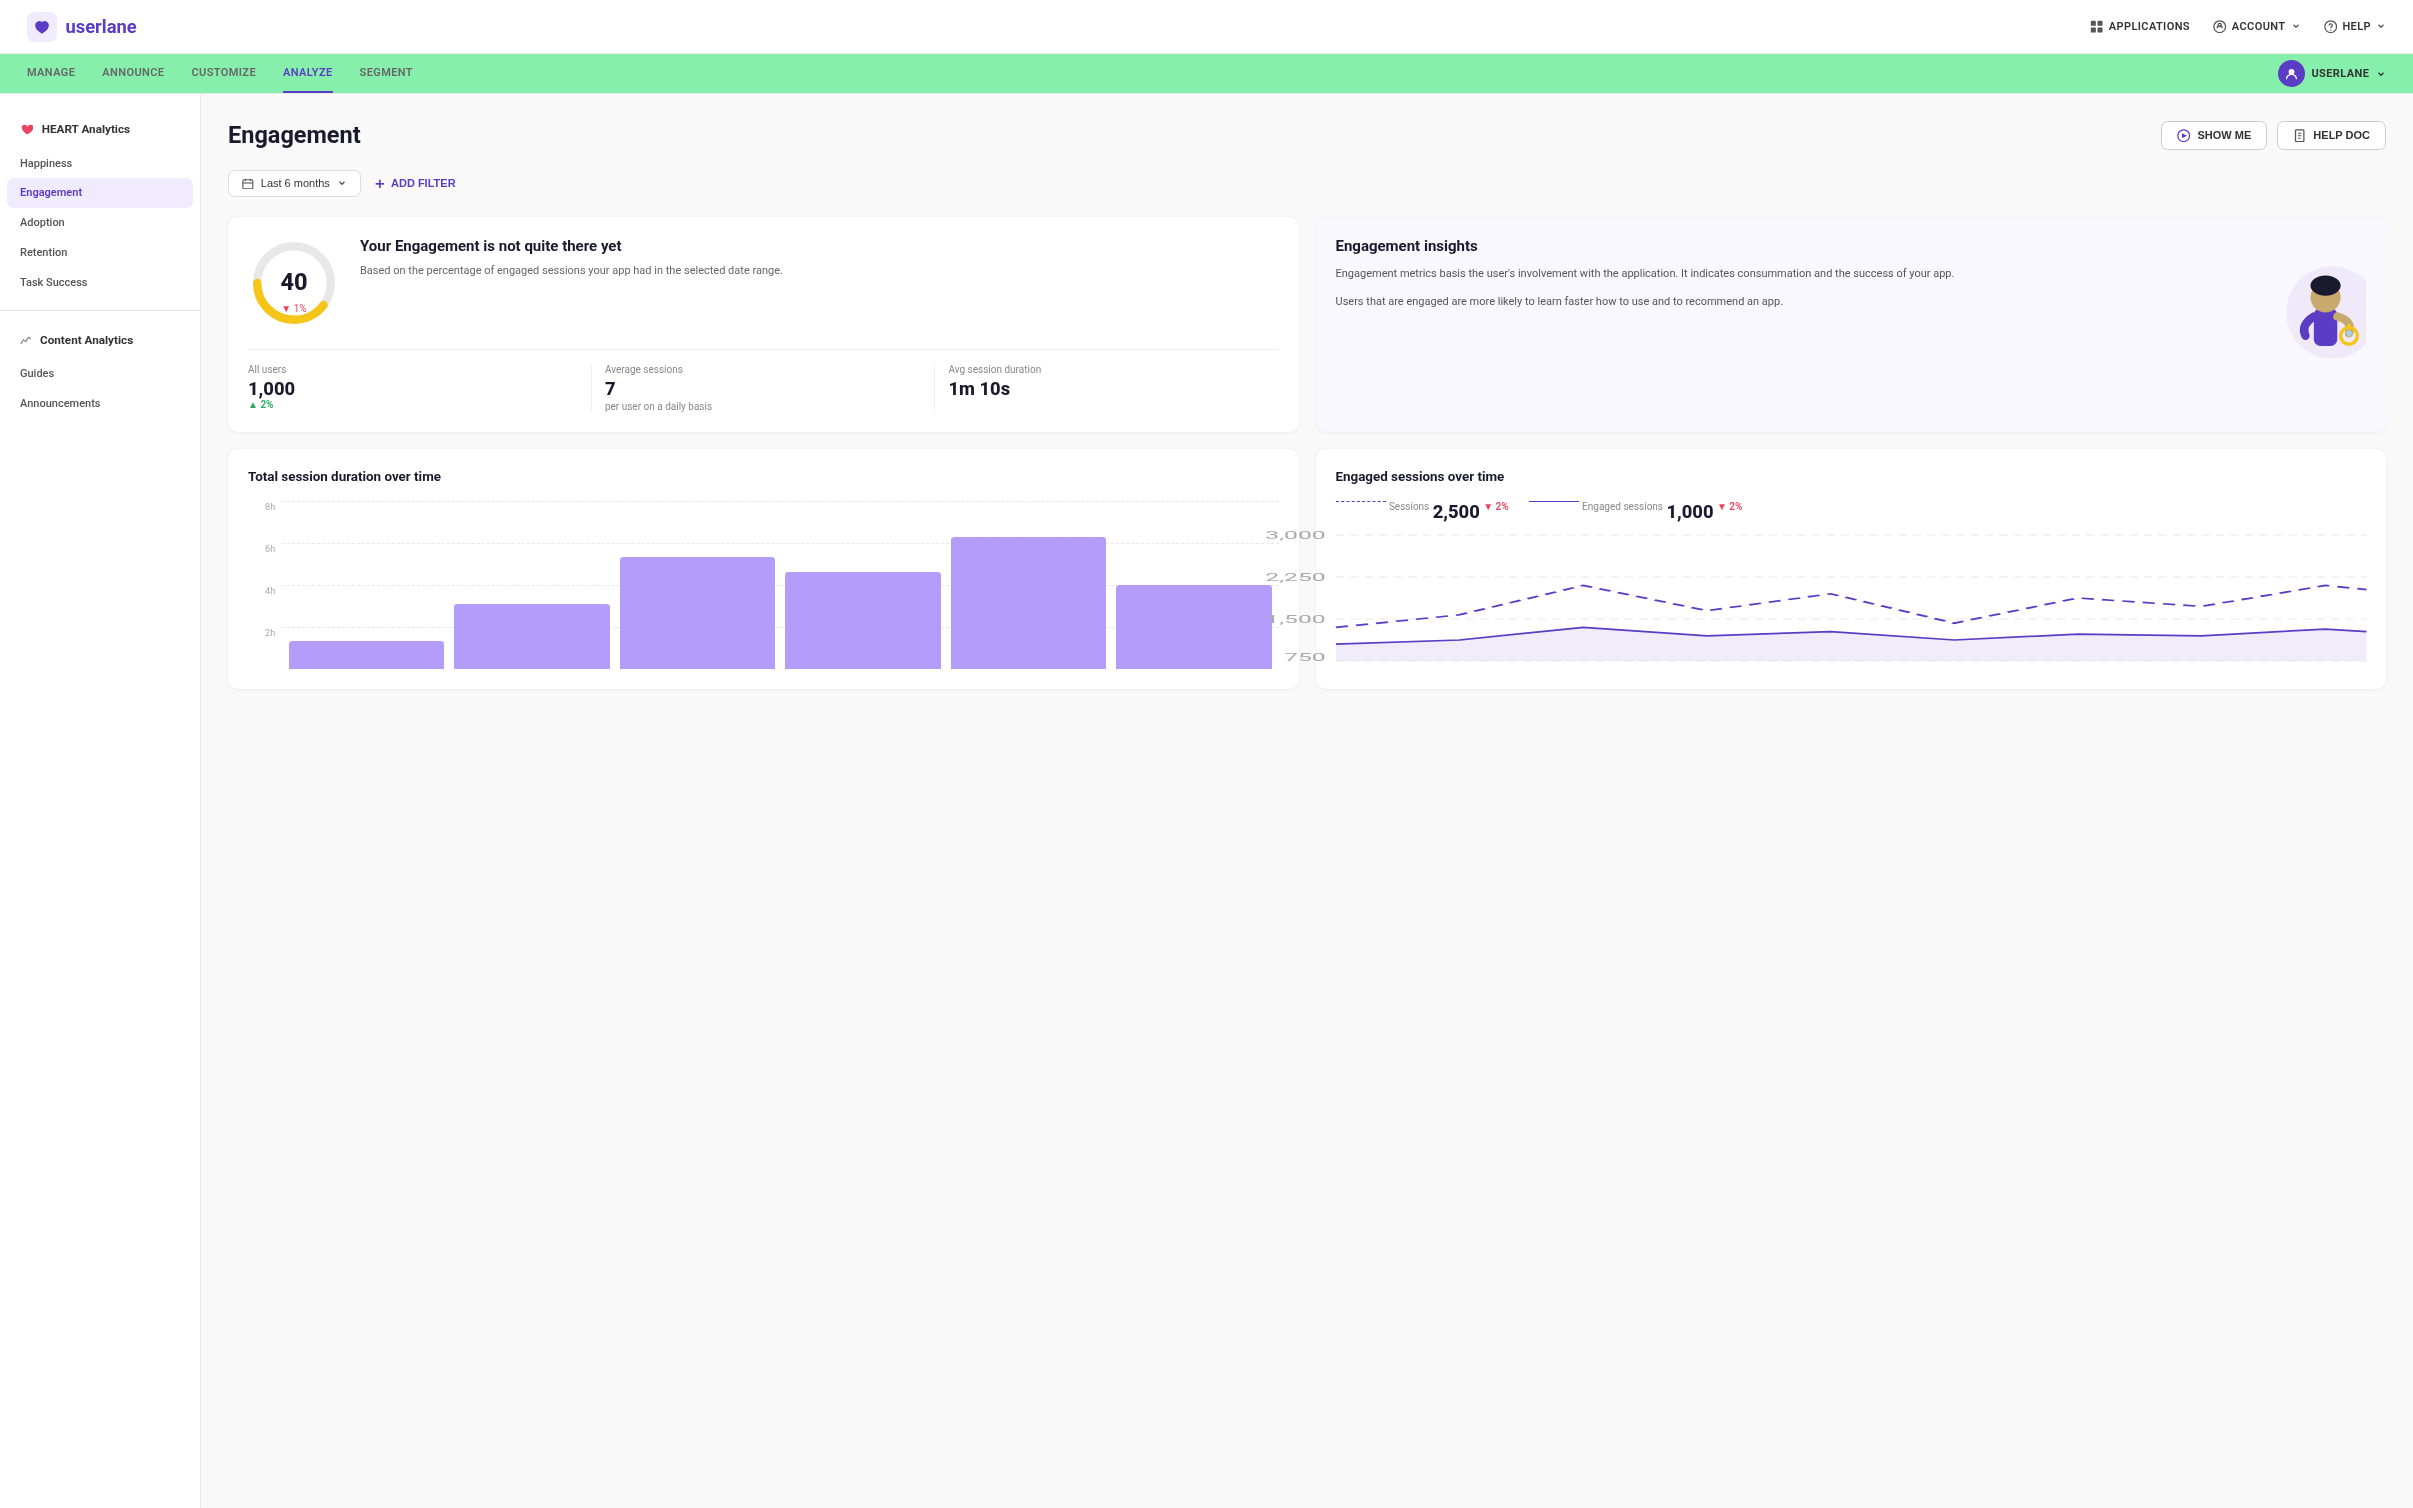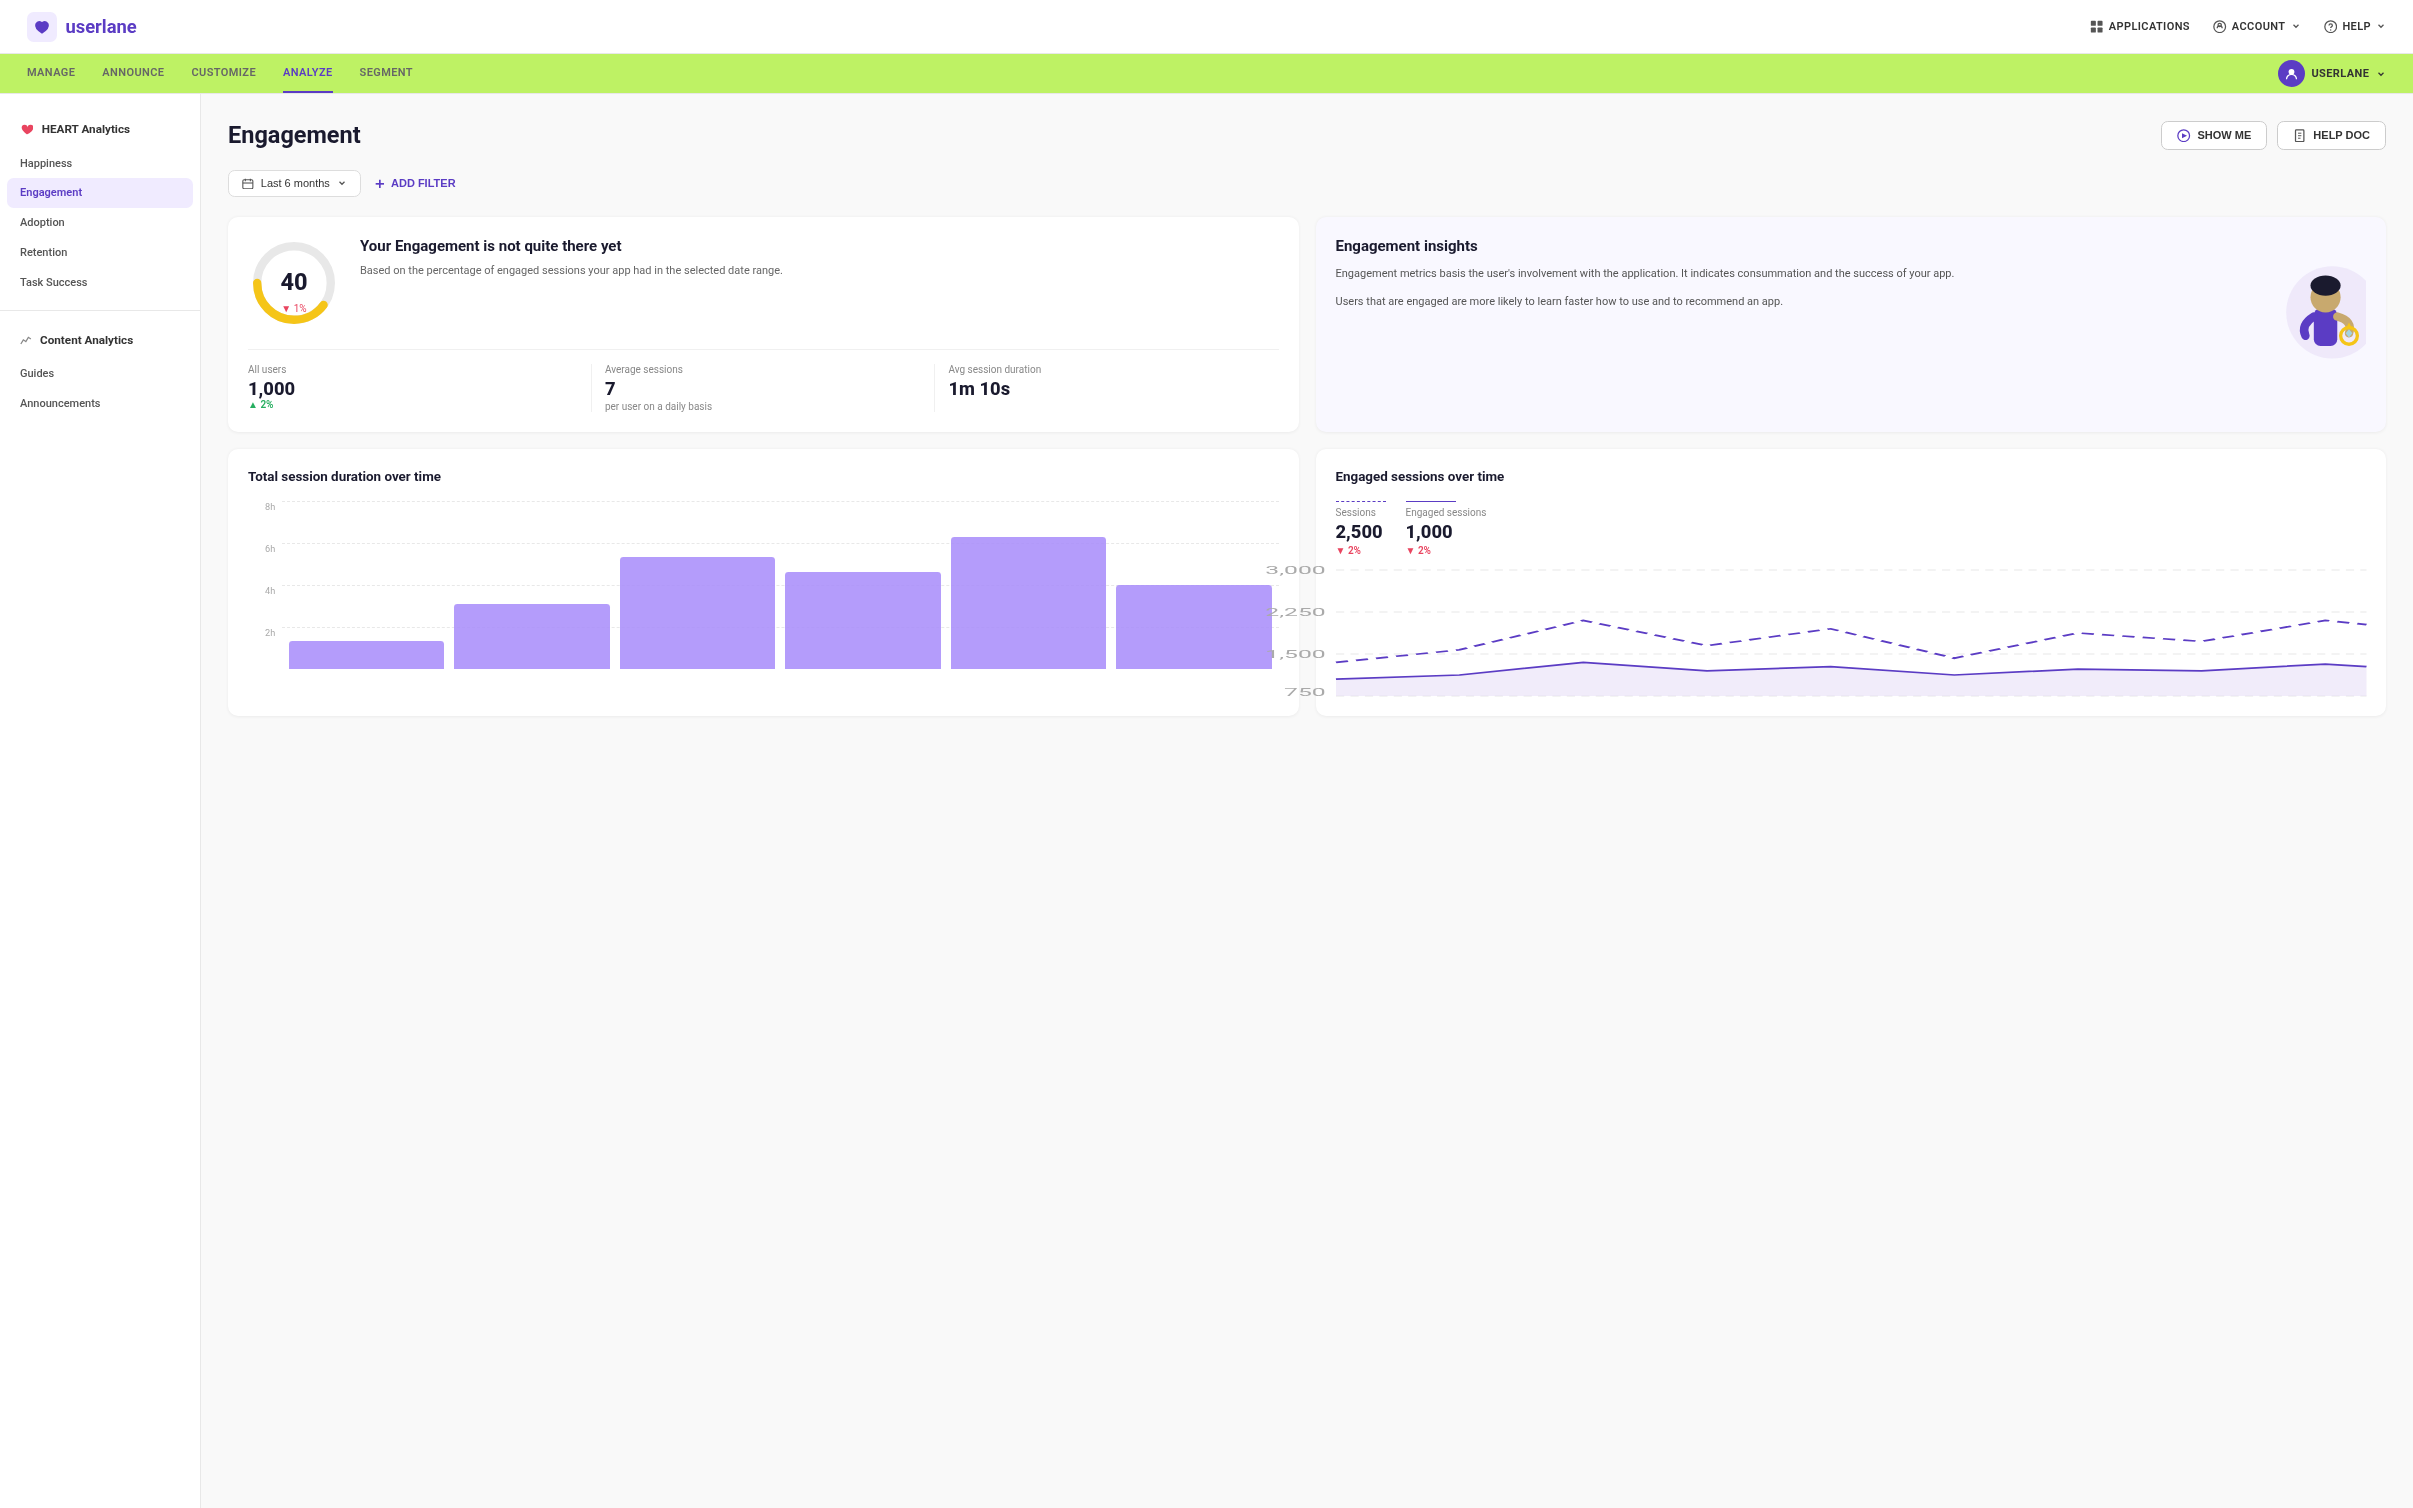--- a/index.html
+++ b/index.html
@@ -16,21 +16,21 @@
       justify-content: space-between;
     }
     .logo { display: flex; align-items: center; gap: 8.4px; font-size: 18.4px; font-weight: 700; color: #5b3cc4; }
     .logo-icon { width: 30px; height: 30px; }
     .top-nav-right { display: flex; align-items: center; gap: 23.5px; }
     .top-nav-right .nav-item { display: flex; align-items: center; gap: 5px; font-size: 11px; font-weight: 600; color: #333; letter-spacing: 0.4px; cursor: pointer; text-transform: uppercase; }
     .top-nav-right .nav-item svg { color: #555; }
 
     
     .second-nav {
-      background: #bef264;
+      background: #86efac;
       border-bottom: 0.8px solid #e8e8e8;
       padding: 0 27px;
       height: 40px;
       display: flex;
       align-items: center;
       justify-content: space-between;
     }
     .second-nav-links { display: flex; align-items: center; gap: 27px; }
     .second-nav-links a {
       font-size: 11px; font-weight: 600; color: #666; text-decoration: none; text-transform: uppercase;
@@ -134,21 +134,21 @@
     .bar-chart { position: relative; height: 168px; }
     .bar-chart-grid { position: absolute; top: 0; left: 34px; right: 0; height: 100%; }
     .bar-chart-grid-line { position: absolute; width: 100%; border-top: 0.8px dashed #e8e8e8; }
     .bar-chart-labels { position: absolute; left: 0; top: 0; height: 100%; width: 34px; display: flex; flex-direction: column; justify-content: space-between; }
     .bar-chart-label { font-size: 9.2px; color: #aaa; text-align: right; padding-right: 6.7px; }
     .bars-container { position: absolute; left: 34px; right: 0; bottom: 0; height: 90%; display: flex; align-items: flex-end; gap: 10px; padding: 0 6.7px; }
     .bar { flex: 1; background: #a78bfa; border-radius: 3.4px 3.4px 0 0; min-width: 17px; opacity: 0.85; }
 
     
     .line-chart-legend { display: flex; gap: 20px; margin-bottom: 10px; }
-    .legend-item { display: flex; flex-direction: column; gap: 3.4px; }
+    .legend-item { display: flex; flex-direction: row; gap: 3.4px; }
     .legend-line-dashed { width: 50px; border-top: 1.7px dashed #5b3cc4; margin-bottom: 1.7px; }
     .legend-line-solid { width: 50px; border-top: 1.7px solid #5b3cc4; margin-bottom: 1.7px; }
     .legend-label { font-size: 10px; color: #888; }
     .legend-value { font-size: 18.4px; font-weight: 800; color: #1a1a2e; }
     .legend-delta { font-size: 10px; font-weight: 600; }
 
     .line-chart-area { position: relative; height: 126px; margin-top: 13.4px; }
     .line-chart-area svg { width: 100%; height: 100%; overflow: visible; }
 
     

